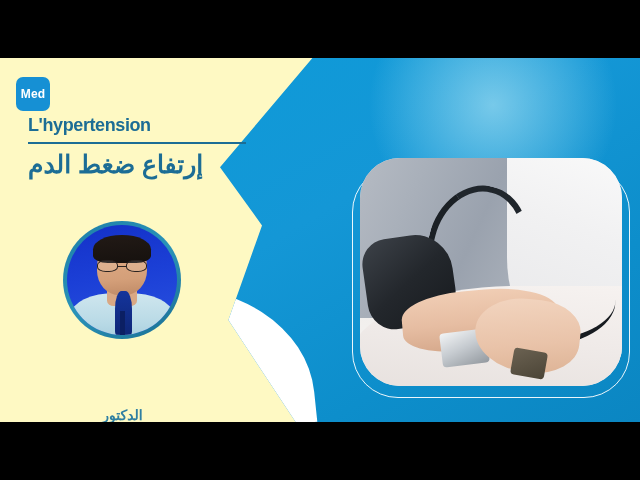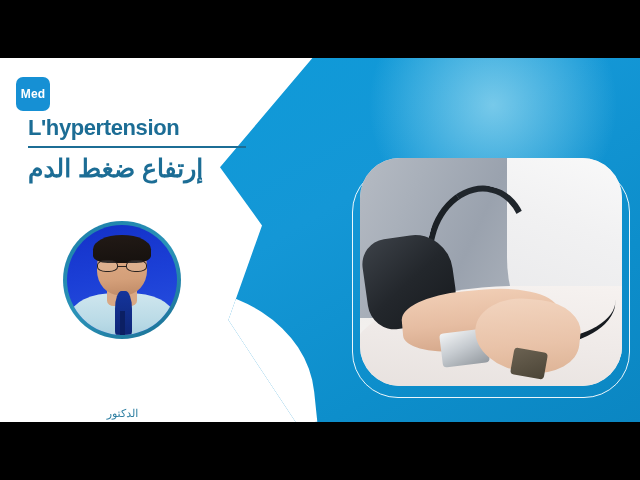--- a/index.html
+++ b/index.html
@@ -12,21 +12,21 @@
   
   .letterbox-top, .letterbox-bottom{
     position:absolute; left:0; width:640px; background:#000; z-index:40;
   }
   .letterbox-top{ top:0; height:58px; }
   .letterbox-bottom{ bottom:0; height:58px; }
 
   
   .frame{
     position:absolute; left:0; top:58px; width:640px; height:364px;
-    background:#ffffff; overflow:hidden;
+    background:#fef9c3; overflow:hidden;
   }
 
   
   .blue-panel{
     position:absolute; right:0; top:0; width:420px; height:364px;
     background:linear-gradient(150deg,#0f9ad8 0%,#1497d6 35%,#0d8ecb 70%,#0b86c2 100%);
     clip-path: polygon(22% 0%, 100% 0%, 100% 100%, 18% 100%, 2% 72%, 10% 46%, 0% 30%);
   }
   .blue-panel::after{
     
@@ -123,21 +123,21 @@
     background:#1690d4; border-radius:7px;
     display:flex; align-items:center; justify-content:center;
   }
   .med-logo span{
     color:#ffffff; font-size:12px; font-weight:700; letter-spacing:.2px;
   }
 
   
   .title-block{ position:absolute; left:28px; top:58px; width:230px; }
   .title-fr{
-    color:#1c6d95; font-size:22px; font-weight:700; letter-spacing:-.4px;
+    color:#1c6d95; font-size:18px; font-weight:700; letter-spacing:-.4px;
     line-height:1.05; white-space:nowrap;
   }
   .title-rule{
     width:218px; height:2px; background:#1c6d95; margin:7px 0 4px 0;
   }
   .title-ar{
     color:#1c6d95; font-size:25px; font-weight:700; direction:rtl;
     text-align:left; line-height:1.3; white-space:nowrap;
   }
 
@@ -191,21 +191,21 @@
     position:absolute; left:48.5%; bottom:0; width:4%; height:22%;
     background:#0b1f63;
   }
 
   
   .doc-name{
     position:absolute; left:40px; top:348px; width:165px; text-align:center;
     direction:rtl;
   }
   .doc-title{
-    color:#2e7fa2; font-size:11px; font-weight:400; line-height:1.3;
+    color:#2e7fa2; font-size:14px; font-weight:700; line-height:1.3;
   }
   .doc-fullname{
     color:#155f85; font-size:15px; font-weight:700; line-height:1.35;
   }
 </style>
 </head>
 <body>
 
 <div class="letterbox-top"></div>
 

